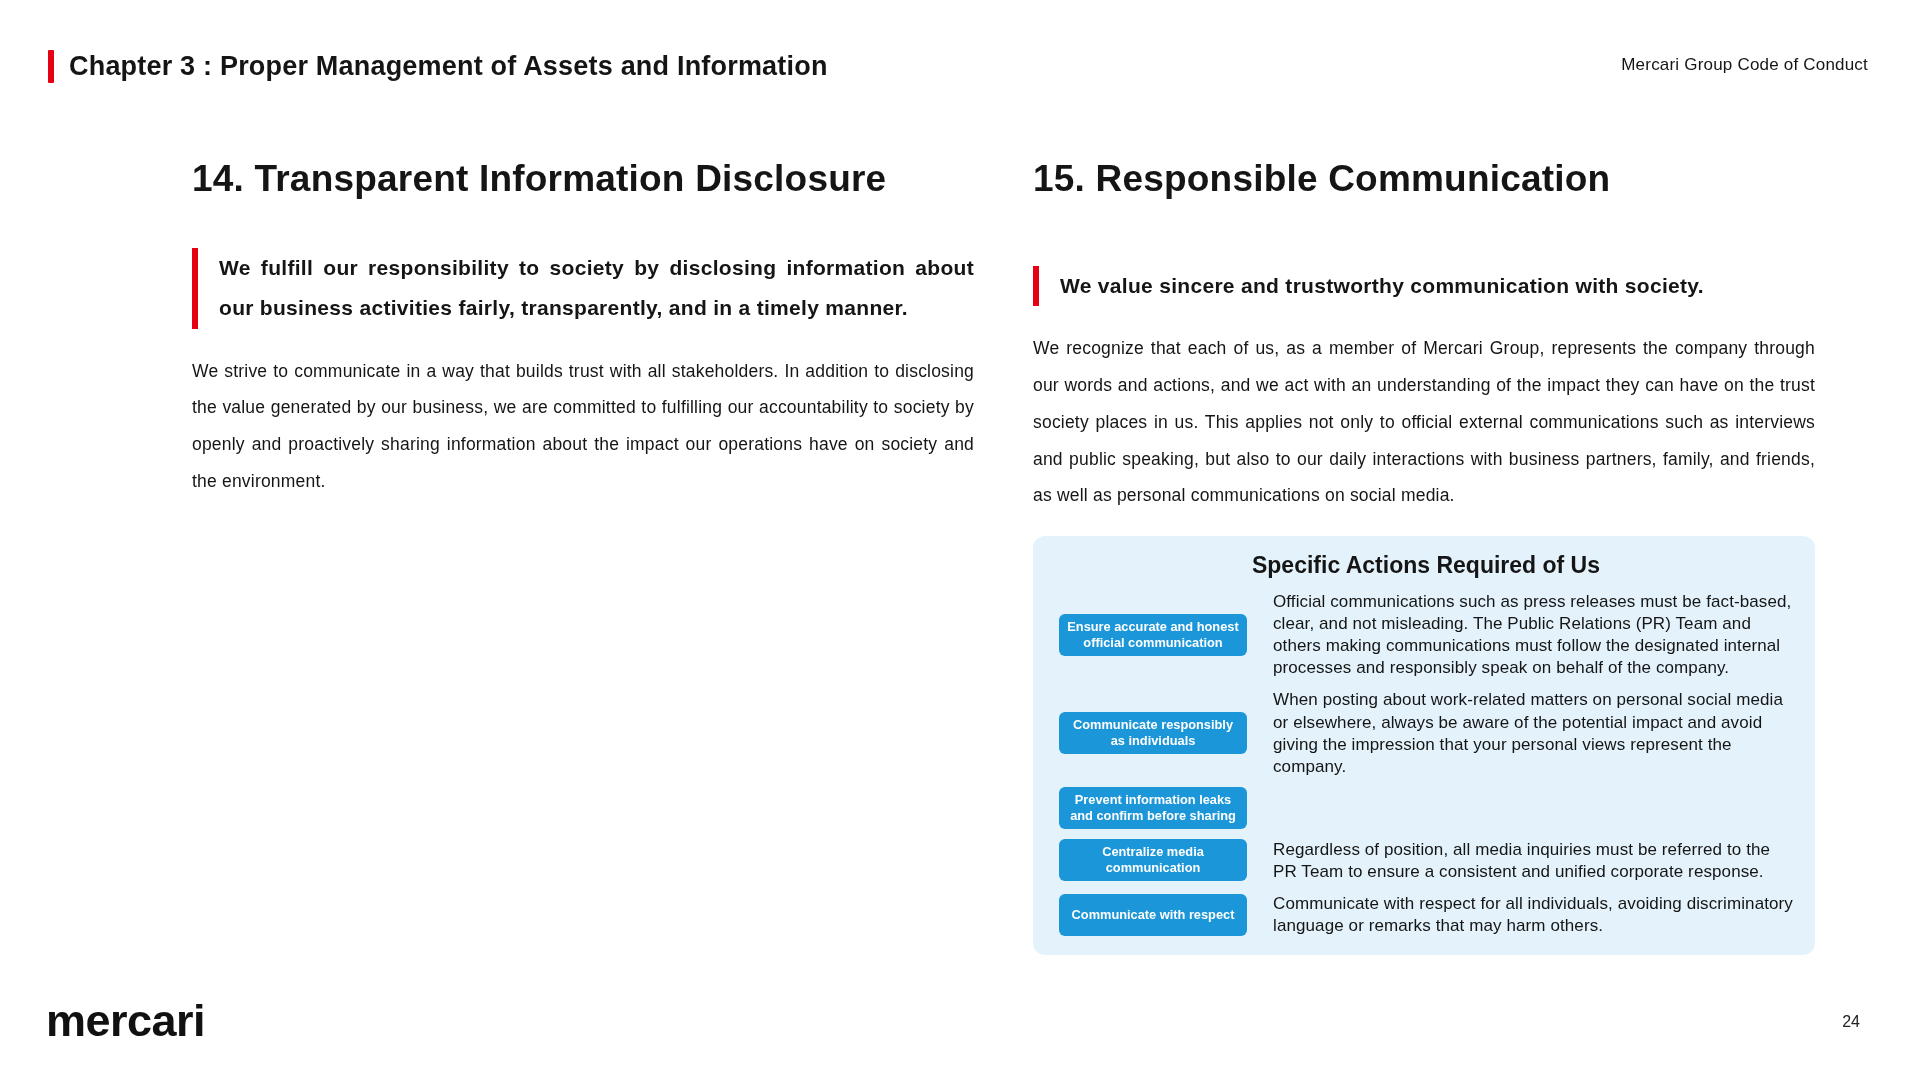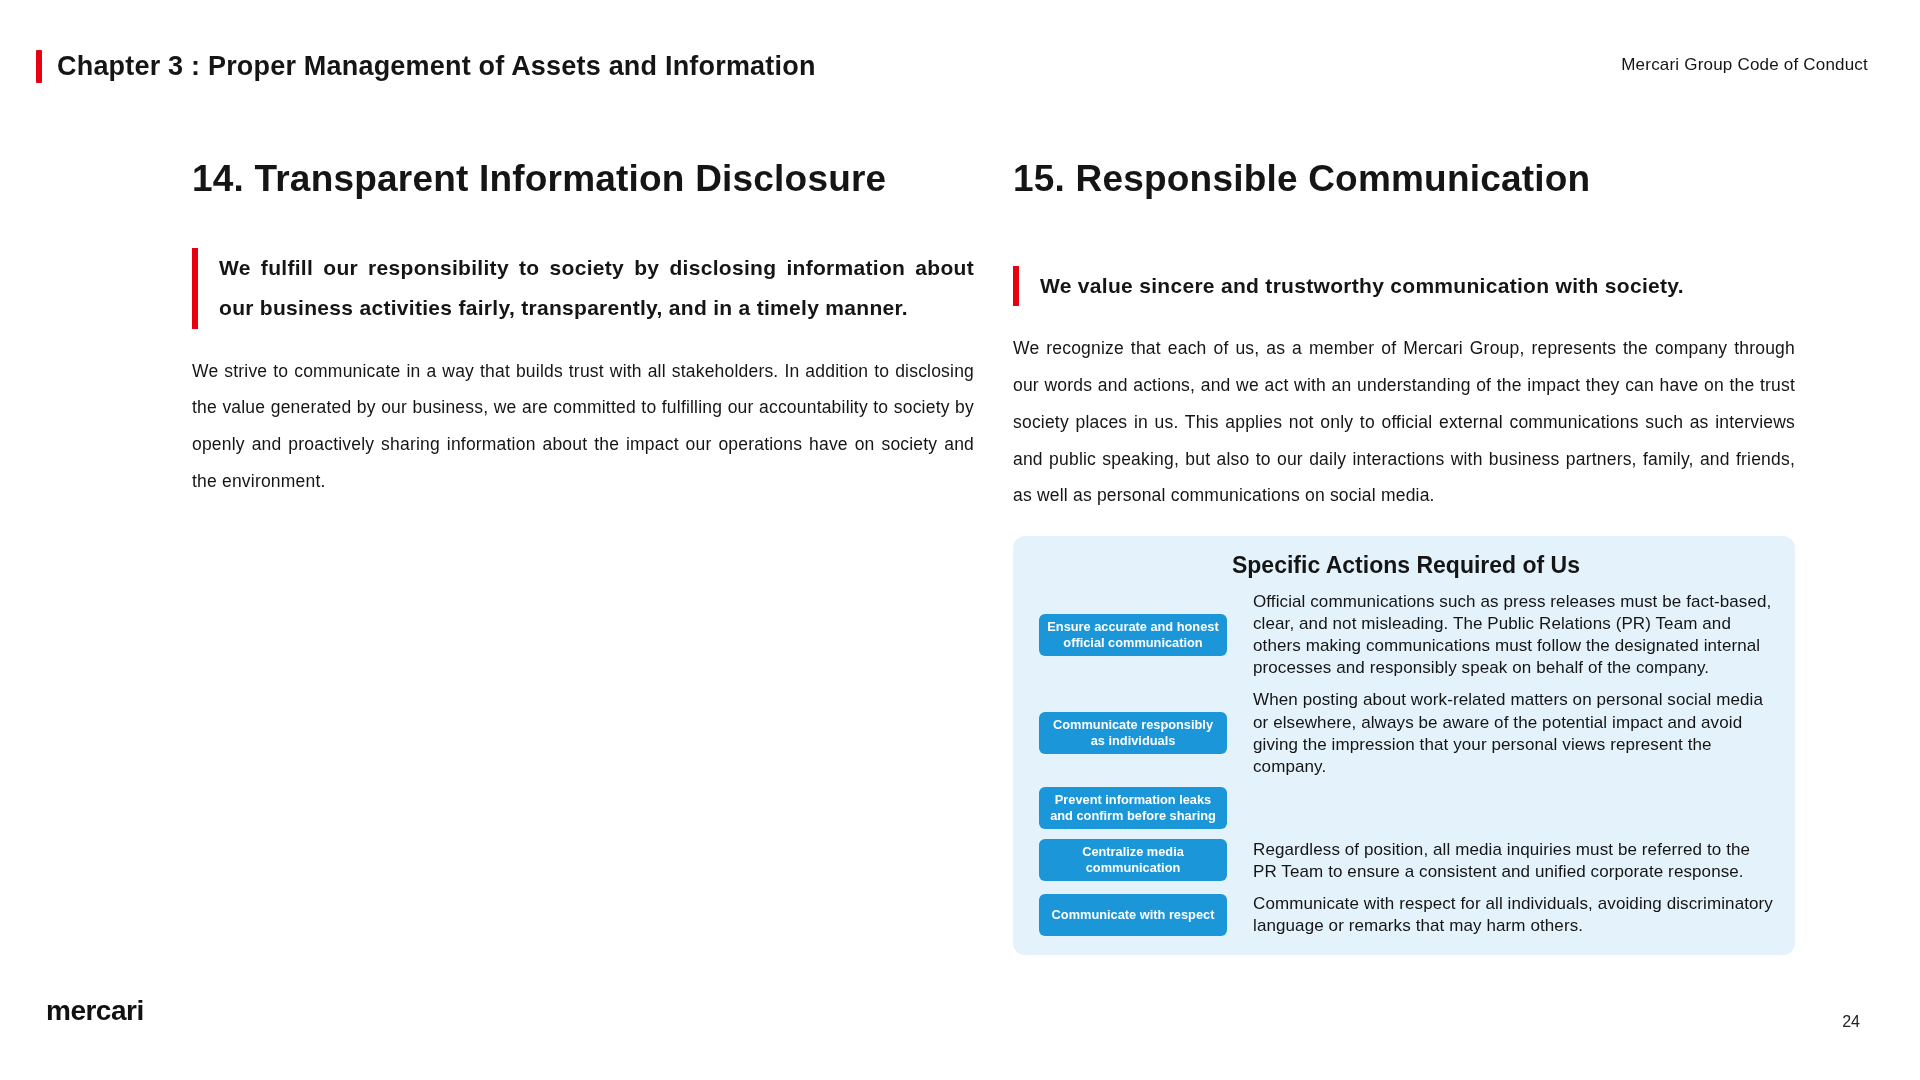--- a/index.html
+++ b/index.html
@@ -9,32 +9,32 @@
     font-family:"Liberation Sans","DejaVu Sans",sans-serif;
     color:#151515;
     position:relative;
     overflow:hidden;
     -webkit-font-smoothing:antialiased;
   }
   .page { position:absolute; inset:0; }
 
   
   .header-row {
-    position:absolute; top:50px; left:36px; right:52px;
+    position:absolute; top:50px; left:48px; right:52px;
     display:flex; justify-content:space-between; align-items:flex-start;
   }
   .chapter { display:flex; align-items:center; gap:15px; }
   .chapter-bar { width:6px; height:33px; background:var(--accent-red,#e60012); border-radius:1px; }
   .chapter-title { font-size:27px; font-weight:700; letter-spacing:0.2px; }
   .doc-title { font-size:17px; font-weight:400; padding-top:5px; letter-spacing:0.2px; }
 
   
   .col { position:absolute; top:158px; width:782px;margin-left:41px; }
   .col-left  { left:151px; }
-  .col-right { left:972px; }
+  .col-right { left:992px; }
   .section-heading { font-size:37px; font-weight:700; letter-spacing:0.2px; }
 
   .quote {
     border-left:6px solid var(--accent-red,#e60012);
     padding-left:21px;
     font-weight:700;
     font-size:21px;
     line-height:1.92;
     text-align:justify;
     letter-spacing:0.3px;
@@ -87,21 +87,21 @@
     flex:1;
     font-size:17px;
     line-height:1.3;
     padding-top:1px;
     letter-spacing:0.1px;
   }
 
   
   .footer-logo {
     position:absolute; left:46px; top:995px;
-    font-size:28px; font-weight:800; letter-spacing:-0.5px; color:#111;
+    font-size:45px; font-weight:800; letter-spacing:-0.5px; color:#111;
   }
   .page-number {
     position:absolute; right:60px; top:1013px;
     font-size:16px; color:#222;
   }
 </style>
 </head>
 <body>
 
 <div class="page">

